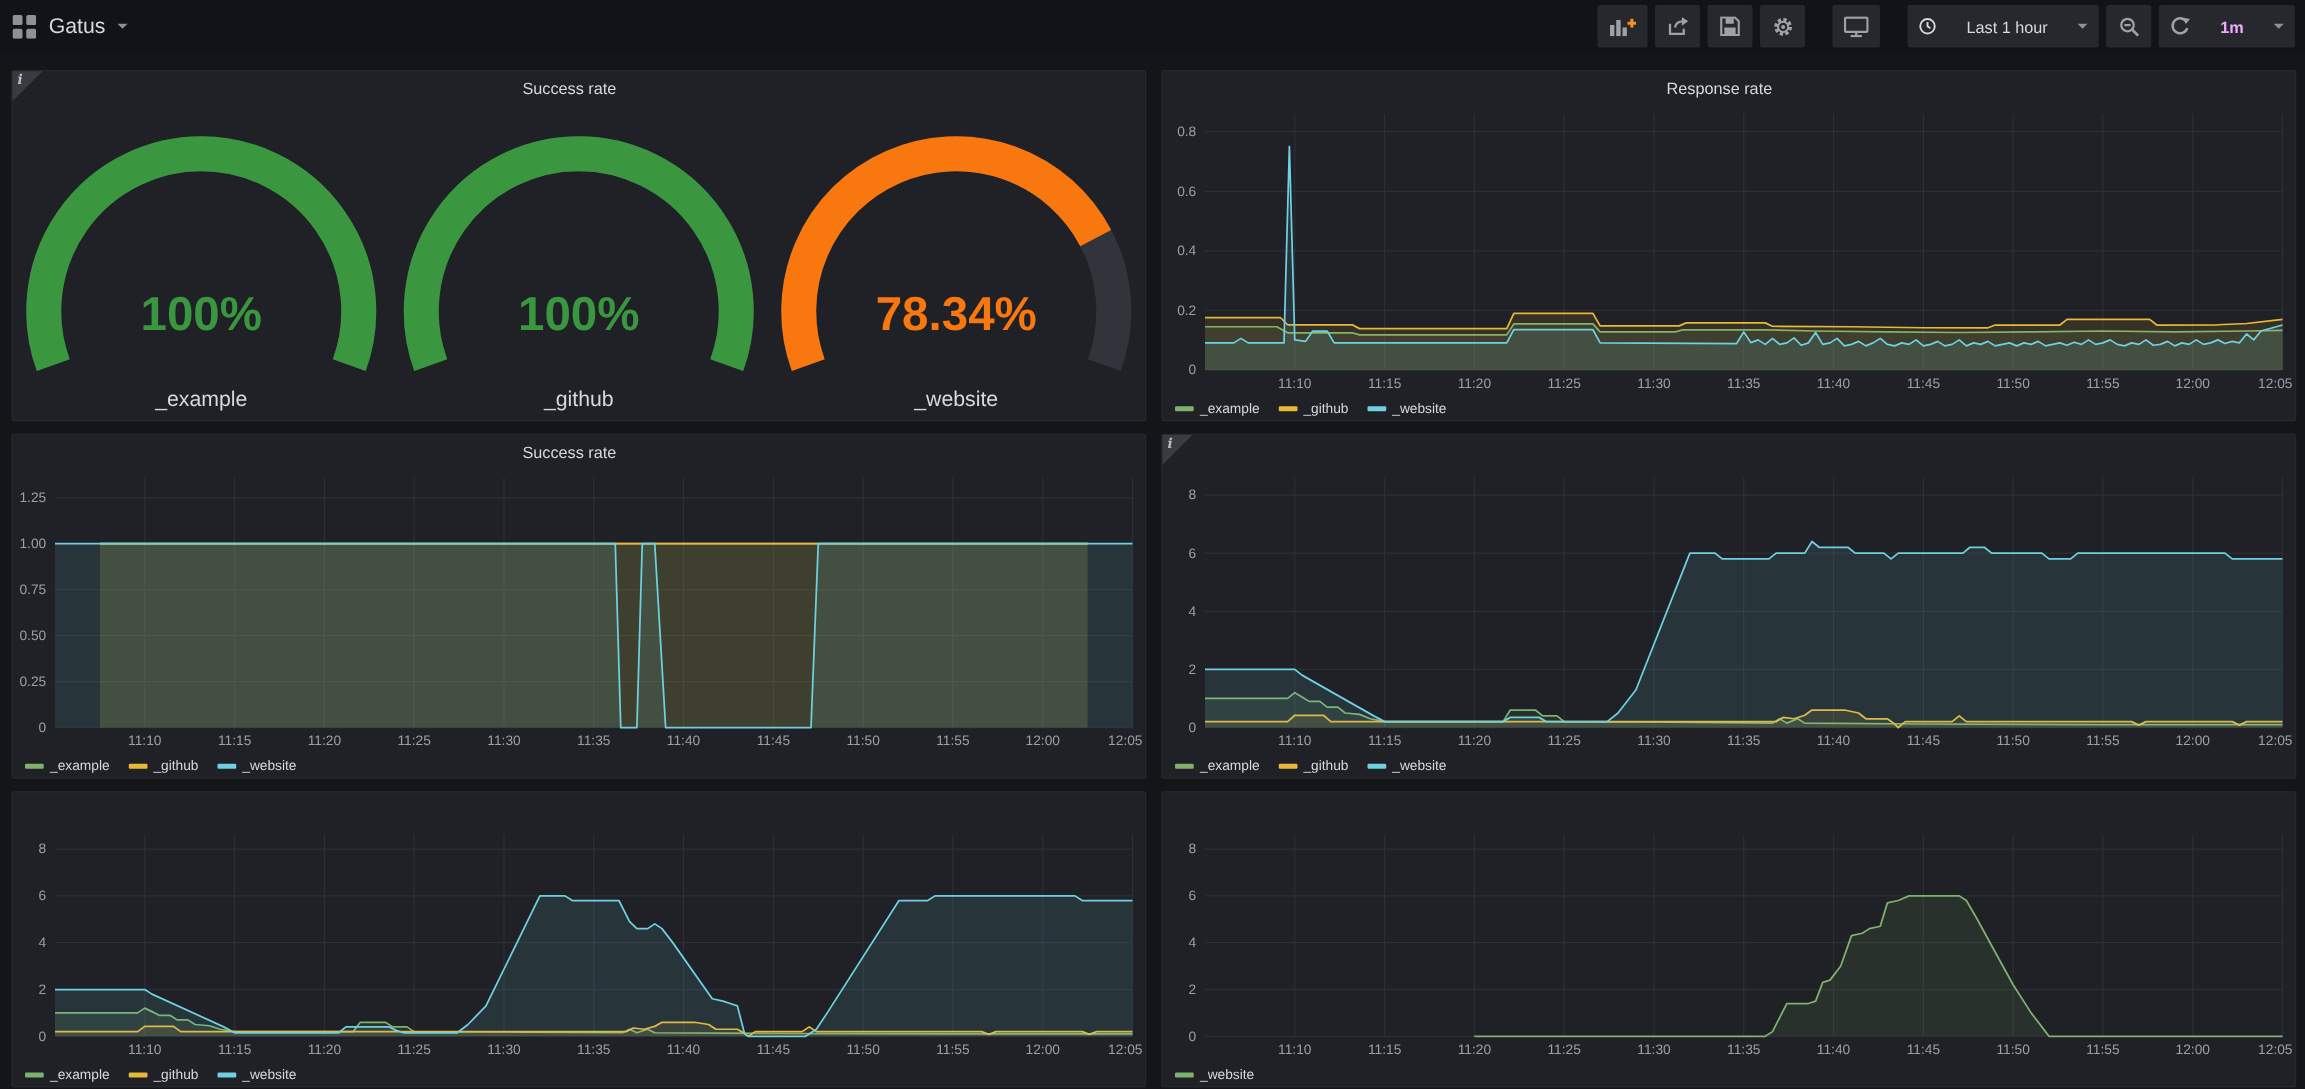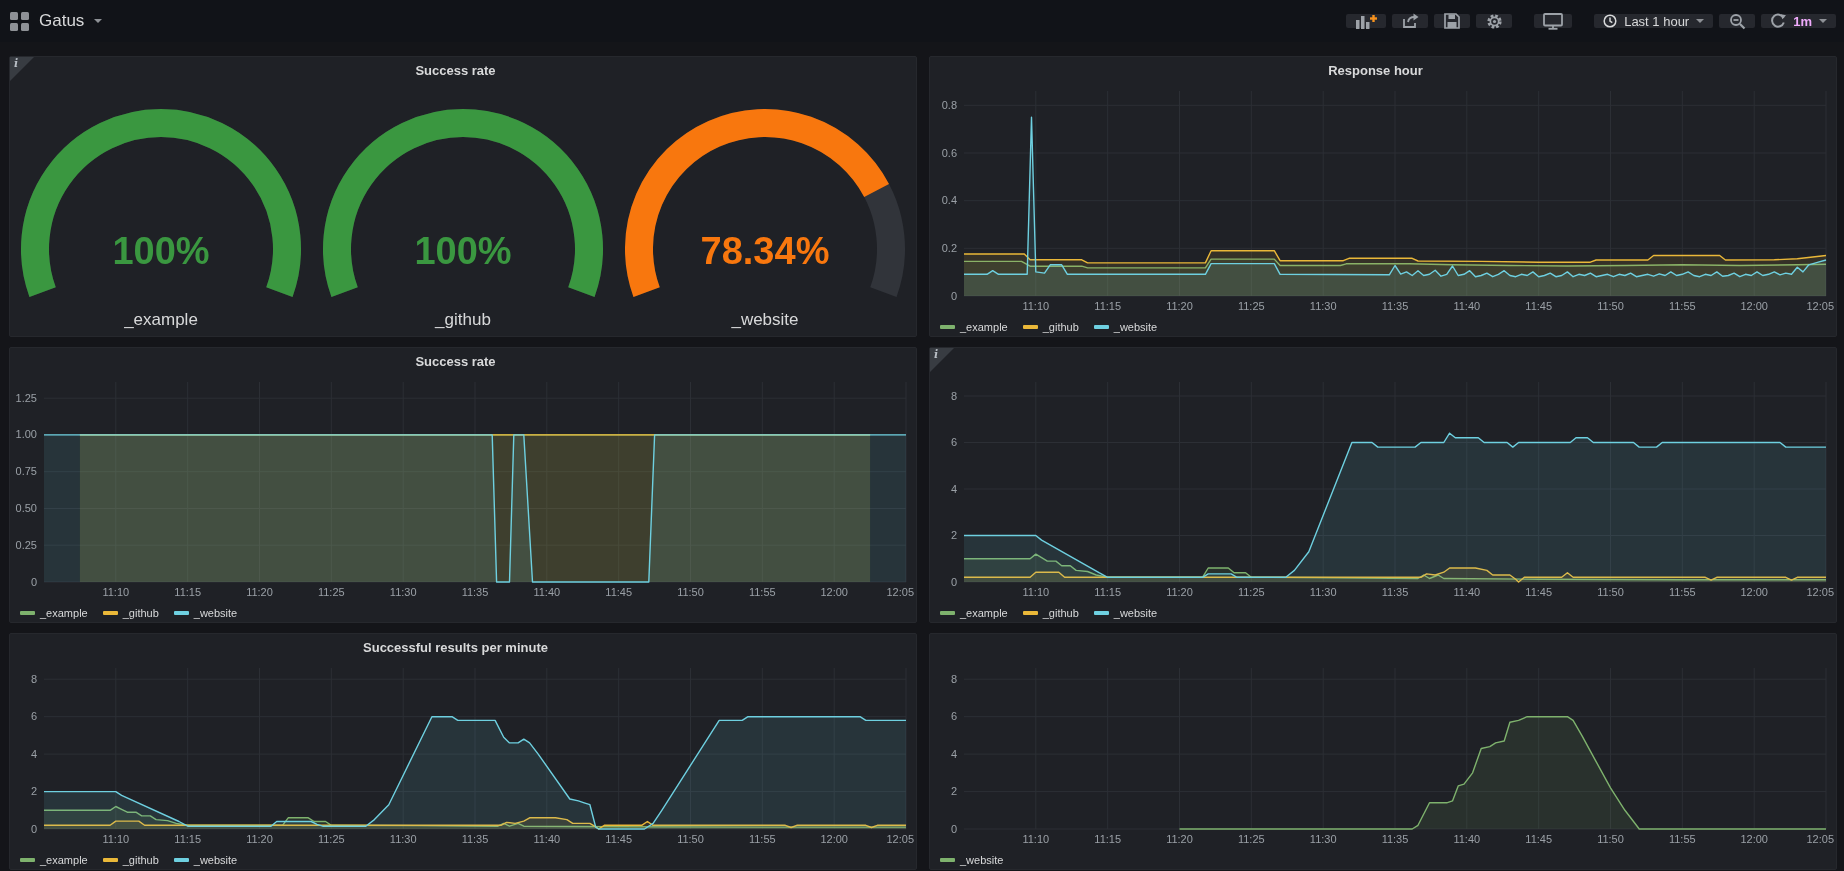--- a/index.html
+++ b/index.html
@@ -6,33 +6,33 @@
   html,body { width:1844px; height:871px; overflow:hidden; background:#141519;
               font-family:"Liberation Sans", sans-serif; }
   
   .navbar { height:42px; background:#111318; display:flex; align-items:center;
             justify-content:space-between; padding:0 8px 0 10px; }
   .nav-left { display:flex; align-items:center; gap:10px; }
   .dash-title { color:#d8d9da; font-size:17px; cursor:pointer; }
   .caret { width:0; height:0; border-left:4px solid transparent; border-right:4px solid transparent;
            border-top:4px solid #8e9196; display:inline-block; }
   .nav-right { display:flex; align-items:center; gap:6px; }
-  .nav-btn { height:14px; min-width:36px; background:#26282e; border-radius:2px; display:flex;
-             align-items:center; justify-content:center; gap:7px; padding:0 9px; cursor:pointer; }
+  .nav-btn { height:34px; min-width:36px; background:#26282e; border-radius:2px; display:flex;
+             align-items:center; justify-content:center; gap:24px; padding:0 9px; cursor:pointer; }
   .nav-gap { width:10px; }
   .nav-btn .lbl { color:#d8d9da; font-size:13px; }
   .nav-btn .lbl-accent { font-size:13px; font-weight:bold; }
   
   .dashboard { padding:14px 7px 0 9px; display:grid;
                grid-template-columns:908px 908px; grid-template-rows:281px 276px 237px;
                gap:10px 12px; }
   .panel { position:relative; background:#1f2126; border:1px solid #26282d; border-radius:2px; }
   .panel-title { position:absolute; top:0; left:0; right:15px; height:26px; display:flex;
                  align-items:center; justify-content:center; color:#d8d9da; font-size:13px;
-                 font-weight:700; cursor:pointer; }
+                 font-weight:400; cursor:pointer; }
   .info-corner { position:absolute; top:0; left:0; width:0; height:0;
                  border-top:24px solid #383c42; border-right:24px solid transparent; cursor:pointer; }
   .info-corner span { position:absolute; top:-24px; left:4px; color:#b9bfc6;
                       font:italic bold 11px "DejaVu Serif", serif; }
   .chart-body { position:absolute; top:26px; left:0; right:0; bottom:22px; }
   .chart-body svg { display:block; }
   .grid { stroke:#2c2f35; stroke-width:1; }
   .tick { font:11px "Liberation Sans", sans-serif; fill:#9aa0a6; }
   .legend { position:absolute; left:10px; bottom:3px; display:flex; gap:15px; align-items:center; }
   .legend-item { display:flex; align-items:center; gap:5px; cursor:pointer; }
@@ -178,21 +178,21 @@
             <path d="M 31.6 188.1 A 126 126 0 1 1 268.4 188.1" stroke="#31343a" stroke-width="28" fill="none"></path>
             <path d="M 31.6 188.1 A 126 126 0 0 1 261.6 86.5" stroke="#f8770e" stroke-width="28" fill="none"></path>
             <text x="150" y="160" text-anchor="middle" class="gauge-value" fill="#f8770e">78.34%</text>
           </svg>
           <div class="gauge-label">_website</div>
         </div>
       </div>
   </div>
 
   <div class="panel">
-    <div class="panel-title">Response hour</div>
+    <div class="panel-title">Response rate</div>
     <div class="chart-body">
         <svg width="906" height="231">
           <line class="grid" x1="34" y1="213.0" x2="896" y2="213.0"></line>
           <text class="tick" x="27" y="216.5" text-anchor="end">0</text>
           <line class="grid" x1="34" y1="165.3" x2="896" y2="165.3"></line>
           <text class="tick" x="27" y="168.8" text-anchor="end">0.2</text>
           <line class="grid" x1="34" y1="117.7" x2="896" y2="117.7"></line>
           <text class="tick" x="27" y="121.2" text-anchor="end">0.4</text>
           <line class="grid" x1="34" y1="70.0" x2="896" y2="70.0"></line>
           <text class="tick" x="27" y="73.5" text-anchor="end">0.6</text>
@@ -368,21 +368,20 @@
           <span class="legend-name">_github</span>
         </span>
         <span class="legend-item">
           <span class="legend-dash" style="background:#6ED0E0"></span>
           <span class="legend-name">_website</span>
         </span>
       </div>
   </div>
 
   <div class="panel">
-    <div class="panel-title">Successful results per minute</div>
     <div class="chart-body">
         <svg width="906" height="187">
           <line class="grid" x1="34" y1="169.0" x2="896" y2="169.0"></line>
           <text class="tick" x="27" y="172.5" text-anchor="end">0</text>
           <line class="grid" x1="34" y1="131.6" x2="896" y2="131.6"></line>
           <text class="tick" x="27" y="135.1" text-anchor="end">2</text>
           <line class="grid" x1="34" y1="94.1" x2="896" y2="94.1"></line>
           <text class="tick" x="27" y="97.6" text-anchor="end">4</text>
           <line class="grid" x1="34" y1="56.7" x2="896" y2="56.7"></line>
           <text class="tick" x="27" y="60.2" text-anchor="end">6</text>

